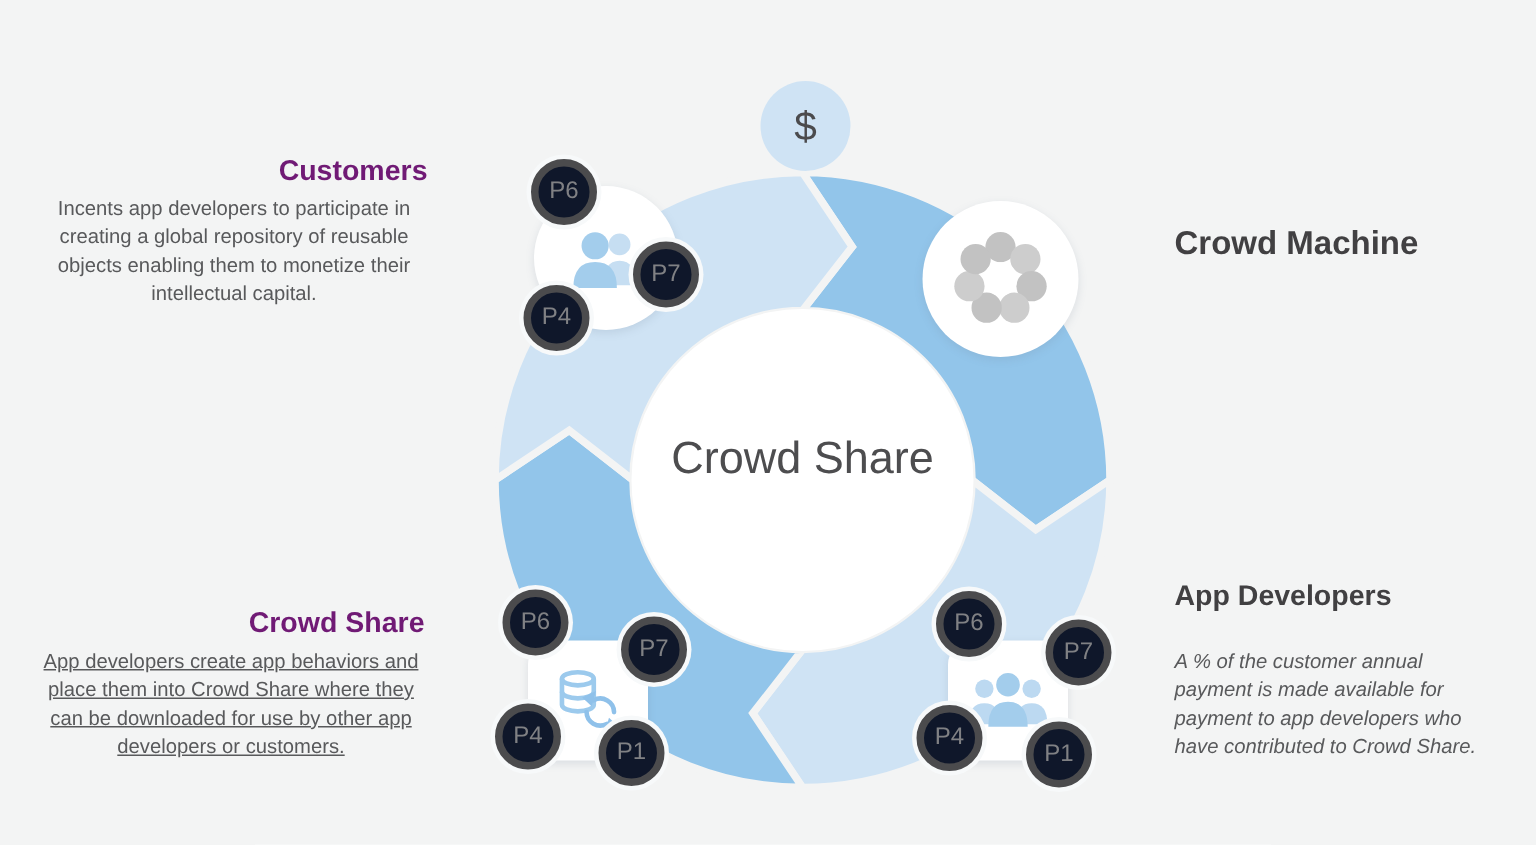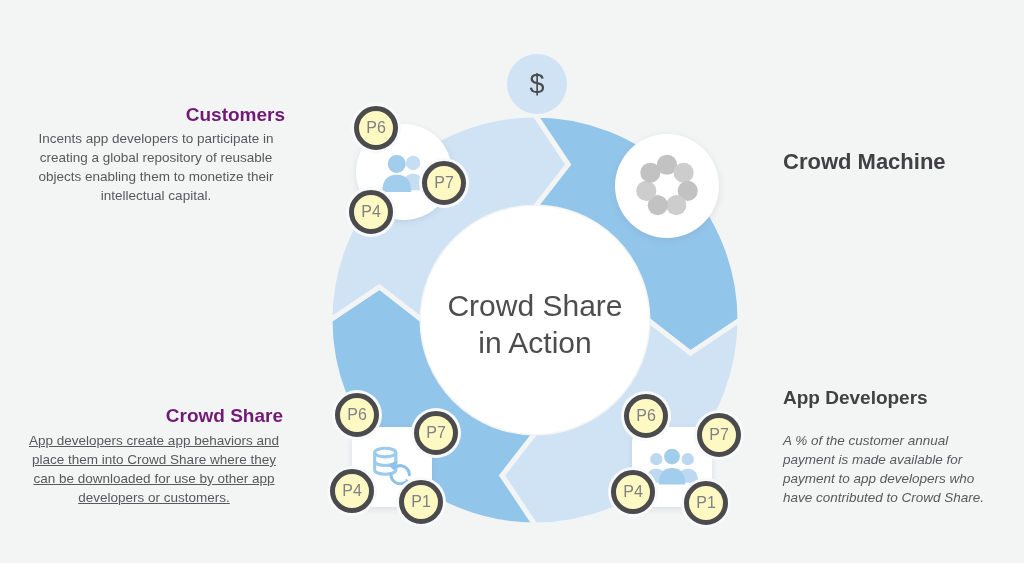--- a/index.html
+++ b/index.html
@@ -26,21 +26,21 @@
     display:flex;align-items:center;justify-content:center;
     box-shadow:0 2px 6px rgba(110,130,150,0.18);
   }
   .icon-square{
     position:absolute;background:#fff;border-radius:16px;width:80px;height:80px;
     display:flex;align-items:center;justify-content:center;
     box-shadow:0 2px 6px rgba(110,130,150,0.18);
   }
   .badge{
     position:absolute;width:44px;height:44px;border-radius:50%;box-sizing:border-box;
-    background:#fef9c3;border:5px solid #4b4b4d;
+    background:#0f172a;border:5px solid #4b4b4d;
     display:flex;align-items:center;justify-content:center;
     font-size:16px;color:#808184;
     box-shadow:0 0 0 3px #f7f9fa;
   }
   .heading-right{position:absolute;text-align:right;font-weight:bold;font-size:19px;color:#701a75;}
   .heading-left{position:absolute;text-align:left;font-weight:bold;font-size:19px;color:#414042;}
   .heading-big{font-size:22px;}
   .body-right{position:absolute;text-align:center;font-size:13.5px;line-height:1.4;color:#58595b;}
   .body-left{position:absolute;text-align:left;font-size:13.5px;line-height:1.4;color:#58595b;font-style:italic;}
 </style>
@@ -52,21 +52,20 @@
   <svg class="ring-svg" viewBox="-235 -235 470 470">
     <path class="seg-medium" d="M 0 -205 A 205 205 0 0 1 205 0 L 155.5 33.1 L 113 0 A 113 113 0 0 0 0 -113 L 33.1 -155.5 Z"></path>
     <path class="seg-light" d="M 205 0 A 205 205 0 0 1 0 205 L -33.1 155.5 L 0 113 A 113 113 0 0 0 113 0 L 155.5 33.1 Z"></path>
     <path class="seg-medium" d="M 0 205 A 205 205 0 0 1 -205 0 L -155.5 -33.1 L -113 0 A 113 113 0 0 0 0 113 L -33.1 155.5 Z"></path>
     <path class="seg-light" d="M -205 0 A 205 205 0 0 1 0 -205 L 33.1 -155.5 L 0 -113 A 113 113 0 0 0 -113 0 L -155.5 -33.1 Z"></path>
     <circle cx="0" cy="0" r="114" fill="#ffffff"></circle>
   </svg>
 
   <div class="center-title">
     <div>Crowd Share</div>
-    <div>in Action</div>
   </div>
 
   <div class="dollar-circle">
     <span>$</span>
   </div>
 
   <div class="heading-right" style="left:27px;width:258px;top:104px;">Customers</div>
   <div class="body-right" style="left:27px;width:258px;top:130px;">Incents app developers to participate in creating a global repository of reusable objects enabling them to monetize their intellectual capital.</div>
 
   <div class="icon-circle" style="left:356px;top:124px;width:96px;height:96px;">

